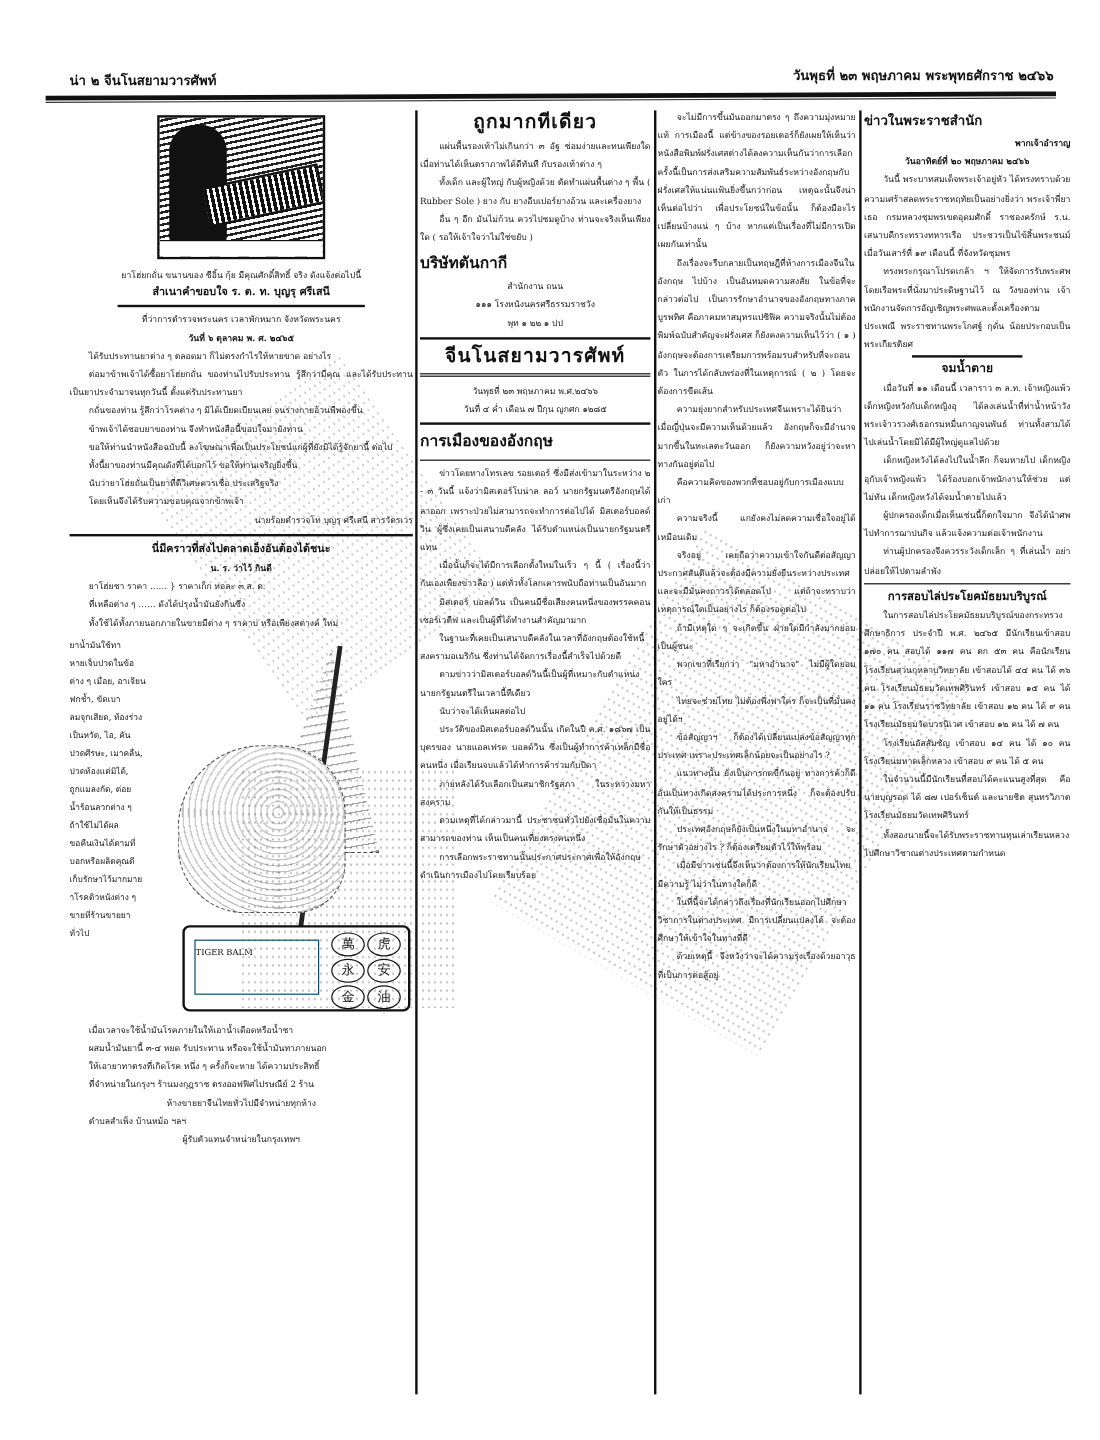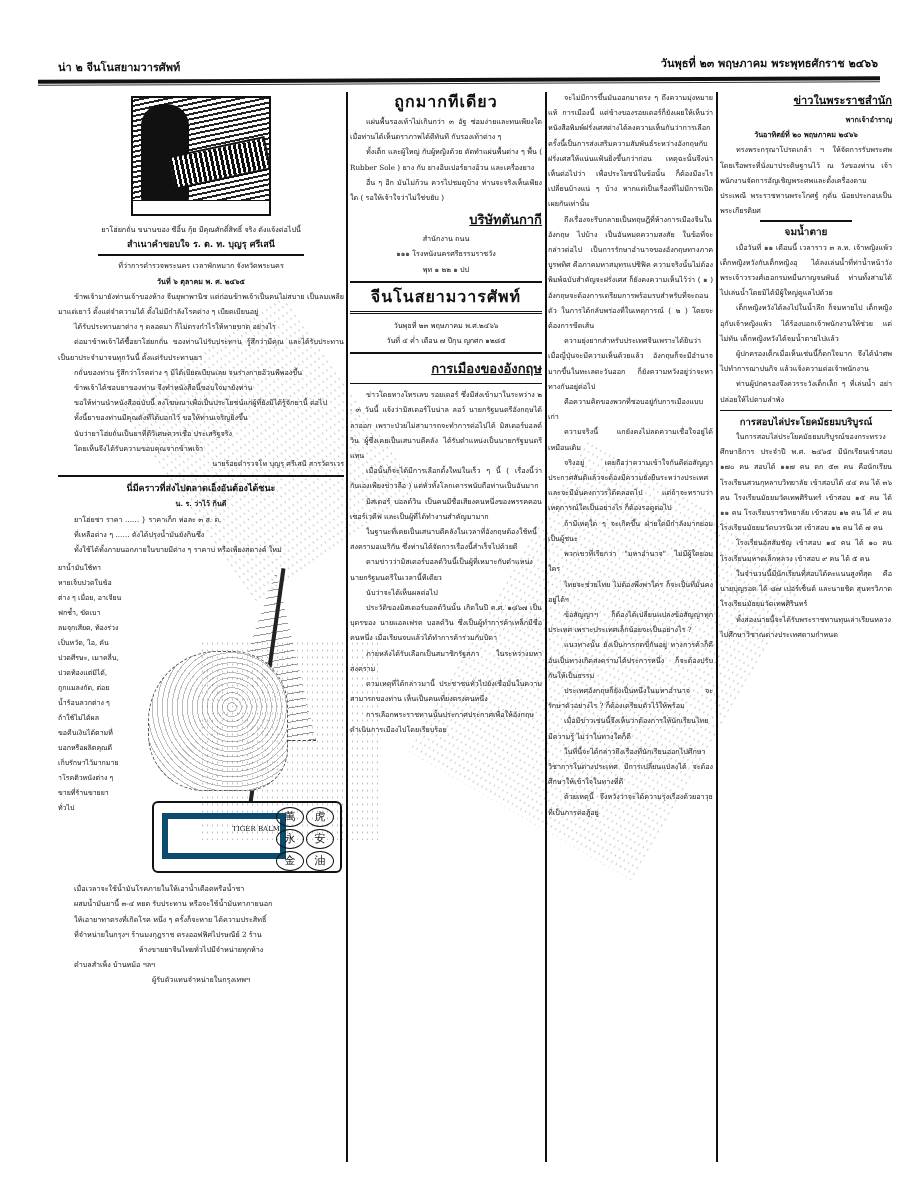--- a/index.html
+++ b/index.html
@@ -35,28 +35,28 @@
   .tiger-area { position: relative; height: 320px; margin-top: 4px; }
   .tiger-text { position: absolute; left: 0; top: 0; width: 78px; font-size: 7px; line-height: 15px; }
   .tiger-img { position: absolute; left: 84px; top: 0; width: 200px; height: 320px; }
   .tiger-img .flag { position: absolute; left: 120px; top: 6px; width: 4px; height: 280px; background: #222; transform: rotate(8deg); }
   .tiger-img .cloth { position: absolute; left: 74px; top: 10px; width: 100px; height: 170px; border: 1px dashed #444;
      background: repeating-linear-gradient(170deg, #fff 0 6px, #999 6px 7px); clip-path: polygon(60% 0, 100% 100%, 0 100%); }
   .tiger-img .body { position: absolute; left: 6px; top: 90px; width: 140px; height: 140px; border: 1px dashed #555; border-radius: 50% 40% 30% 40%;
      background: repeating-radial-gradient(circle at 60% 40%, #fff 0 4px, #bbb 4px 5px); }
   .tiger-img .jar { position: absolute; left: 10px; top: 240px; width: 190px; height: 72px; border: 2px solid #111; border-radius: 6px;
      background: #fff; }
-  .tiger-img .jar .label { position: absolute; left: 8px; top: 10px; width: 124px; height: 46px; border: 6px solid #0c4a6e; font-size: 7px; text-align:right; line-height: 12px; padding-top: 4px; }
+  .tiger-img .jar .label { position: absolute; left: 8px; top: 10px; width: 104px; height: 46px; border: 1px solid #0c4a6e; font-size: 7px; text-align:left; line-height: 12px; padding-top: 4px; }
   .tiger-img .jar .chars { position: absolute; right: 6px; top: 4px; width: 58px; height: 62px; display: grid; grid-template-columns: 1fr 1fr; gap: 2px; }
   .tiger-img .jar .chars span { border: 1px solid #111; border-radius: 50%; font-size: 11px; text-align: center; line-height: 18px; }
 
   
   .c2 { left: 350px; width: 192px; }
   .h-large { font-size: 16px; font-weight: bold; text-align: center; line-height: 24px; letter-spacing: 1px; }
-  .h-mid { font-size: 13px; font-weight: bold; text-align: right; line-height: 22px; text-decoration: underline; }
+  .h-mid { font-size: 13px; font-weight: bold; text-align: left; line-height: 22px; }
   .boxed { border-top: 2px solid #111; border-bottom: 3px double #111; padding: 2px 0; margin: 4px 0; }
 
   
   .c3 { left: 548px; width: 165px; }
   
   .c4 { left: 720px; width: 172px; }
 
   .speckle { position: absolute; pointer-events: none; opacity: 0.35;
     background-image: radial-gradient(#444 0.6px, transparent 0.8px); background-size: 5px 7px; }
 </style>
@@ -74,21 +74,20 @@
   <div class="ad-image" title="engraving of a man carrying a large cannon with a dog">
     <div class="figure"></div>
     <div class="cannon"></div>
     <div class="ground"></div>
   </div>
   <p class="center">ยาโฮ่ยกถั่น ขนานของ ซีอิ้น กุ้ย มีคุณศักดิ์สิทธิ์ จริง ดังแจ้งต่อไปนี้</p>
   <p class="center h-small">สำเนาคำขอบใจ ร. ต. ท.  บุญรุ ศรีเสนี</p>
   <div class="underline-rule"></div>
   <p class="center">ที่ว่าการตำรวจพระนคร เวลาพักหมาก  จังหวัดพระนคร</p>
   <p class="center bold">วันที่ ๖ ตุลาคม  พ. ศ. ๒๔๖๕</p>
-  <p>ข้าพเจ้ามายังท่านเจ้าของห้าง จีนยุพาพานิช แต่ก่อนข้าพเจ้าเป็นคนไม่สบาย เป็นลมเพลียมาแต่เยาว์ ตั้งแต่จำความได้ ตั้งไม่มีกำลังโรคต่าง ๆ เบียดเบียนอยู่</p>
   <p>ได้รับประทานยาต่าง ๆ ตลอดมา ก็ไม่ตรงกำไรให้หายขาด อย่างไร</p>
   <p>ต่อมาข้าพเจ้าได้ซื้อยาโฮ่ยกถั่น ของท่านไปรับประทาน รู้สึกว่ามีคุณ และได้รับประทานเป็นยาประจำมาจนทุกวันนี้ ตั้งแต่รับประทานยา</p>
   <p>กถั่นของท่าน รู้สึกว่าโรคต่าง ๆ มิได้เบียดเบียนเลย จนร่างกายอ้วนพีพองขึ้น</p>
   <p>ข้าพเจ้าได้ชอบยาของท่าน จึงทำหนังสือนี้ขอบใจมายังท่าน</p>
   <p>ขอให้ท่านนำหนังสือฉบับนี้ ลงโฆษณาเพื่อเป็นประโยชน์แก่ผู้ที่ยังมิได้รู้จักยานี้ ต่อไป</p>
   <p>ทั้งนี้ยาของท่านมีคุณดังที่ได้บอกไว้ ขอให้ท่านเจริญยิ่งขึ้น</p>
   <p>นับว่ายาโฮ่ยถั่นเป็นยาที่ดีวิเศษควรเชื่อ ประเสริฐจริง</p>
   <p>โดยเห็นจึงได้รับความขอบคุณจากข้าพเจ้า</p>
   <p style="text-align:right">นายร้อยตำรวจโท บุญรุ ศรีเสนี สารวัตรเวร</p>
   <div class="hr"></div>
@@ -195,20 +194,21 @@
   <p>ในที่นี้จะได้กล่าวถึงเรื่องที่นักเรียนออกไปศึกษาวิชาการในต่างประเทศ มีการเปลี่ยนแปลงได้ จะต้องศึกษาให้เข้าใจในทางที่ดี</p>
   <p>ด้วยเหตุนี้ จึงหวังว่าจะได้ความรุ่งเรืองด้วยอาวุธที่เป็นการต่อสู้อยู่</p>
 </div>
 
 <div class="col-sep" style="left:716px; top:92px; height:1070px;"></div>
 
 <div class="col c4">
   <div class="h-mid" style="font-size:11px">ข่าวในพระราชสำนัก</div>
   <p style="text-align:right" class="bold">พากเจ้าอำราญ</p>
   <p class="center bold">วันอาทิตย์ที่ ๒๐ พฤษภาคม ๒๔๖๖</p>
+  <p>วันนี้ พระบาทสมเด็จพระเจ้าอยู่หัว ได้ทรงทราบด้วยความเศร้าสลดพระราชหฤทัยเป็นอย่างยิ่งว่า พระเจ้าพี่ยาเธอ กรมหลวงชุมพรเขตอุดมศักดิ์ ราชองครักษ์ ร.น. เสนาบดีกระทรวงทหารเรือ ประชวรเป็นไข้สิ้นพระชนม์ เมื่อวันเสาร์ที่ ๑๙ เดือนนี้ ที่จังหวัดชุมพร</p>
   <p>ทรงพระกรุณาโปรดเกล้า ฯ ให้จัดการรับพระศพโดยเรือพระที่นั่งมาประดิษฐานไว้ ณ วังของท่าน เจ้าพนักงานจัดการอัญเชิญพระศพและตั้งเครื่องตามประเพณี พระราชทานพระโกศฐ์ กุดั่น น้อยประกอบเป็นพระเกียรติยศ</p>
   <div class="underline-rule"></div>
   <div class="h-small" style="font-size:10px">จมน้ำตาย</div>
   <p>เมื่อวันที่ ๑๑ เดือนนี้ เวลาราว ๓ ล.ท. เจ้าหญิงแพ้ว เด็กหญิงหวังกับเด็กหญิงอุ ได้ลงเล่นน้ำที่ท่าน้ำหน้าวังพระเจ้าวรวงศ์เธอกรมหมื่นกาญจนพันธ์ ท่านทั้งสามได้ไปเล่นน้ำโดยมิได้มีผู้ใหญ่ดูแลไปด้วย</p>
   <p>เด็กหญิงหวังได้ลงไปในน้ำลึก ก็จมหายไป เด็กหญิงอุกับเจ้าหญิงแพ้ว ได้ร้องบอกเจ้าพนักงานให้ช่วย แต่ไม่ทัน เด็กหญิงหวังได้จมน้ำตายไปแล้ว</p>
   <p>ผู้ปกครองเด็กเมื่อเห็นเช่นนี้ก็ตกใจมาก จึงได้นำศพไปทำการฌาปนกิจ แล้วแจ้งความต่อเจ้าพนักงาน</p>
   <p>ท่านผู้ปกครองจึงควรระวังเด็กเล็ก ๆ ที่เล่นน้ำ อย่าปล่อยให้ไปตามลำพัง</p>
   <div class="hr-thin"></div>
   <div class="h-small" style="font-size:9.5px">การสอบไล่ประโยคมัธยมบริบูรณ์</div>
   <p>ในการสอบไล่ประโยคมัธยมบริบูรณ์ของกระทรวงศึกษาธิการ ประจำปี พ.ศ. ๒๔๖๕ มีนักเรียนเข้าสอบ ๑๗๐ คน สอบได้ ๑๑๗ คน ตก ๕๓ คน คือนักเรียนโรงเรียนสวนกุหลาบวิทยาลัย เข้าสอบได้ ๔๔ คน ได้ ๓๖ คน โรงเรียนมัธยมวัดเทพศิรินทร์ เข้าสอบ ๑๕ คน ได้ ๑๑ คน โรงเรียนราชวิทยาลัย เข้าสอบ ๑๒ คน ได้ ๙ คน โรงเรียนมัธยมวัดบวรนิเวศ เข้าสอบ ๑๒ คน ได้ ๗ คน</p>

